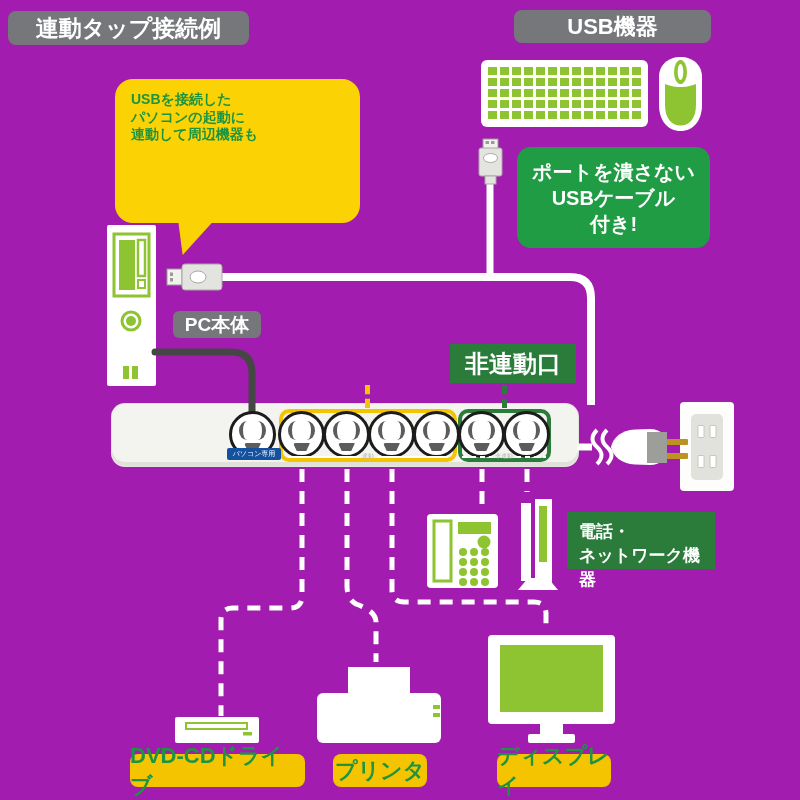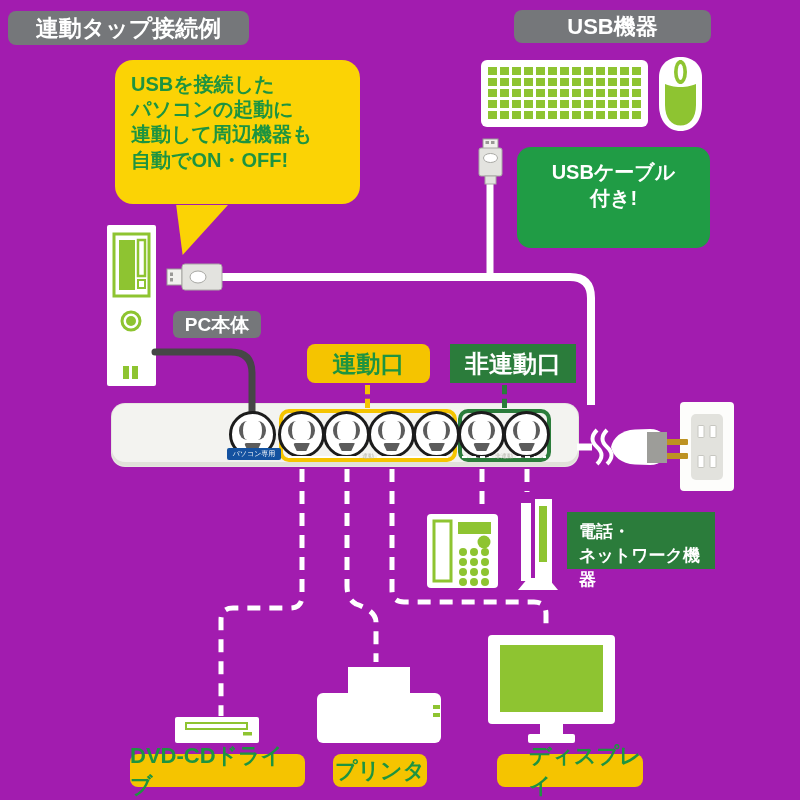--- a/index.html
+++ b/index.html
@@ -5,21 +5,21 @@
   html,body{margin:0;padding:0;}
   body{font-family:"Liberation Sans","DejaVu Sans",sans-serif;}
   .stage{position:relative;width:800px;height:800px;background:#a21caf;overflow:hidden;}
   .abs{position:absolute;}
   .badge{background:#75777a;color:#fff;border-radius:8px;display:flex;align-items:center;justify-content:center;font-weight:bold;}
   .ylabel{background:#f5c400;color:#1d9440;border-radius:8px;display:flex;align-items:center;justify-content:center;font-weight:bold;}
   .gbox{background:#2b7c3b;color:#fff;border-radius:0;font-weight:bold;}
   .note{background:#209c45;color:#fff;border-radius:14px;font-weight:bold;text-align:center;}
   .line{display:block;}
   
-  .bubble{left:115px;top:60px;width:245px;height:144px;background:#fbd305;border-radius:18px;color:#1d9440;font-weight:bold;font-size:20px;line-height:1.26;padding:12px 0 0 16px;box-sizing:border-box;}
+  .bubble{left:115px;top:79px;width:245px;height:144px;background:#fbd305;border-radius:18px;color:#1d9440;font-weight:bold;font-size:14px;line-height:1.26;padding:12px 0 0 16px;box-sizing:border-box;}
   .tail{left:174px;top:205px;width:54px;height:50px;background:#fbd305;clip-path:polygon(4% 0,100% 0,16% 100%);}
   
   .keyboard{left:481px;top:60px;width:167px;height:67px;background:#fff;border-radius:6px;}
   .kb-keys{position:absolute;left:7px;top:7px;right:7px;bottom:7px;background-color:#8ec431;
     background-image:repeating-linear-gradient(to right,transparent 0 9px,#fff 9px 12px),
                      repeating-linear-gradient(to bottom,transparent 0 8px,#fff 8px 11px);}
   
   .strip{left:112px;top:404px;width:466px;height:62px;background:#f3f3f0;border-radius:13px;box-shadow:inset 0 -4px 0 #e1e1da, 0 0 0 1px #e6e6e0;}
   .frame{border-radius:10px;background:transparent;}
   .outlet{position:absolute;top:411px;width:47px;height:47px;background:#fff;border:3.5px solid #1c1c1c;border-radius:50%;box-sizing:border-box;}
@@ -56,25 +56,25 @@
     <path d="M24.5,31 C31,31 37,29.5 40,28 L40,49 C40,62 33.5,69.5 24.5,69.5 C15.5,69.5 9,62 9,49 L9,28 C12,29.5 18,31 24.5,31 Z" fill="#8ec431"></path>
     <line x1="24.5" y1="4" x2="24.5" y2="28" stroke="#8ec431" stroke-width="2.5"></line>
     <ellipse cx="24.5" cy="16" rx="6.5" ry="12" fill="#8ec431"></ellipse>
     <ellipse cx="24.5" cy="16" rx="2.8" ry="8" fill="#fff"></ellipse>
   </svg>
 
   <div class="abs bubble">
     <span class="line">USBを接続した</span>
     <span class="line">パソコンの起動に</span>
     <span class="line">連動して周辺機器も</span>
-    <span class="line">自動でON・OFF!</span>
   </div>
   <div class="abs tail"></div>
 
   <div class="abs note" style="left:517px;top:147px;width:193px;height:101px;font-size:20px;line-height:1.3;padding-top:12px;box-sizing:border-box;">
+    <span class="line">ポートを潰さない</span>
     <span class="line">USBケーブル</span>
     <span class="line">付き!</span>
   </div>
 
   <svg class="abs" style="left:107px;top:225px;" width="49" height="161" viewBox="0 0 49 161">
     <rect x="0" y="0" width="49" height="161" rx="2" fill="#fff"></rect>
     <rect x="7" y="9" width="35" height="62" fill="none" stroke="#8ec431" stroke-width="3"></rect>
     <rect x="12" y="15" width="16" height="50" fill="#8ec431"></rect>
     <rect x="31" y="15" width="7" height="36" fill="none" stroke="#8ec431" stroke-width="2.5"></rect>
     <rect x="31" y="55" width="7" height="8" fill="none" stroke="#8ec431" stroke-width="2"></rect>
@@ -187,21 +187,20 @@
     <span class="seg"></span>
     <span>連動</span>
     <span class="seg"></span>
   </div>
   <div class="abs mark" style="left:462px;top:452px;width:84px;">
     <span class="seg dash"></span>
     <span>非連動</span>
     <span class="seg dash"></span>
   </div>
 
-  <div class="abs ylabel" style="left:307px;top:344px;width:123px;height:39px;font-size:24px;">連動口</div>
   <div class="abs dashv" style="left:365px;top:385px;height:23px;border-left:5px dashed #f5c400;"></div>
   <div class="abs gbox" style="left:450px;top:344px;width:126px;height:39px;font-size:24px;display:flex;align-items:center;justify-content:center;">非連動口</div>
   <div class="abs dashv" style="left:502px;top:385px;height:23px;border-left:5px dashed #2b7c3b;"></div>
 
   <svg class="abs" style="left:427px;top:514px;" width="71" height="74" viewBox="0 0 71 74">
     <rect x="0" y="0" width="71" height="74" rx="4" fill="#fff"></rect>
     <rect x="7" y="7" width="17" height="60" fill="#fff" stroke="#8ec431" stroke-width="3"></rect>
     <rect x="31" y="8" width="33" height="12" fill="#8ec431"></rect>
     <circle cx="57" cy="28" r="6.5" fill="#8ec431"></circle>
     <g fill="#8ec431">
@@ -243,15 +242,15 @@
   </svg>
   <svg class="abs" style="left:488px;top:635px;" width="127" height="108" viewBox="0 0 127 108">
     <rect x="0" y="0" width="127" height="89" rx="4" fill="#fff"></rect>
     <rect x="12" y="10" width="103" height="67" fill="#8ec431"></rect>
     <rect x="52" y="89" width="23" height="11" fill="#fff"></rect>
     <rect x="40" y="99" width="47" height="9" rx="2" fill="#fff"></rect>
   </svg>
 
   <div class="abs ylabel dev-label" style="left:130px;top:754px;width:175px;">DVD-CDドライブ</div>
   <div class="abs ylabel dev-label" style="left:333px;top:754px;width:94px;">プリンタ</div>
-  <div class="abs ylabel dev-label" style="left:497px;top:754px;width:114px;padding-left:32px;">ディスプレイ</div>
+  <div class="abs ylabel dev-label" style="left:497px;top:754px;width:114px;">ディスプレイ</div>
 
 </div>
 
 </body></html>

